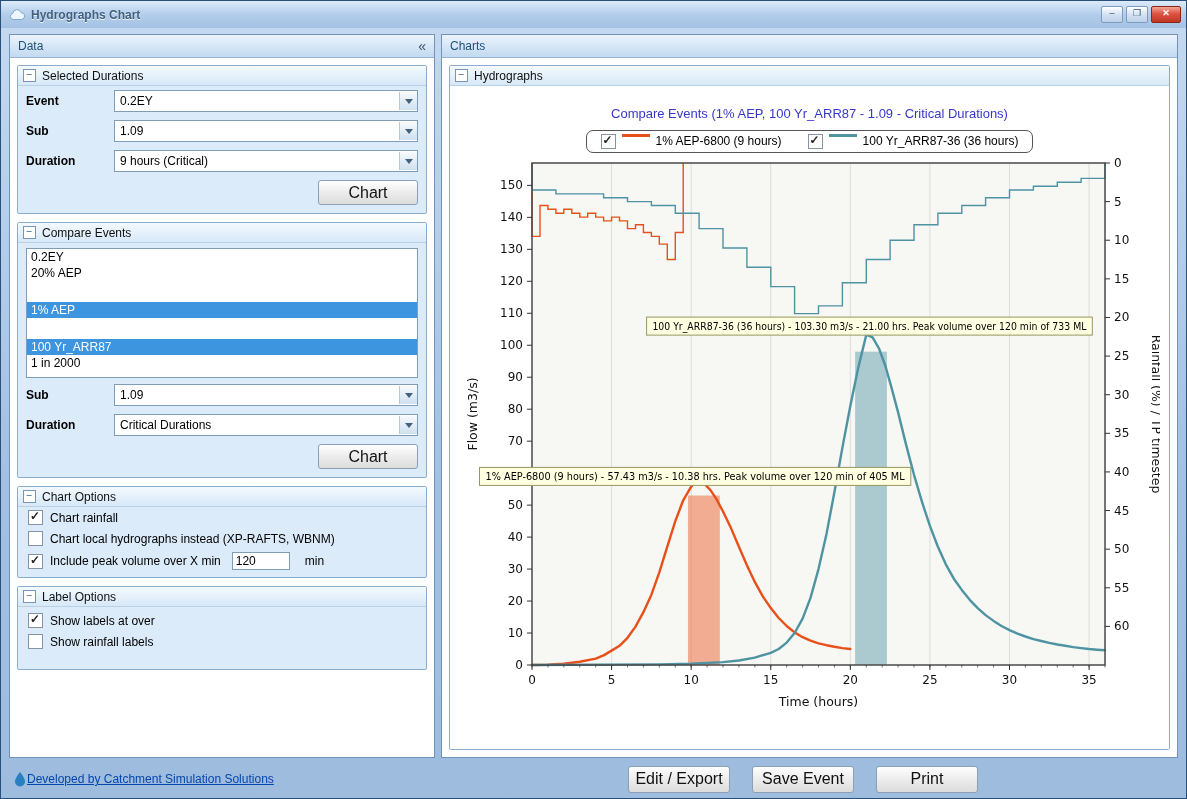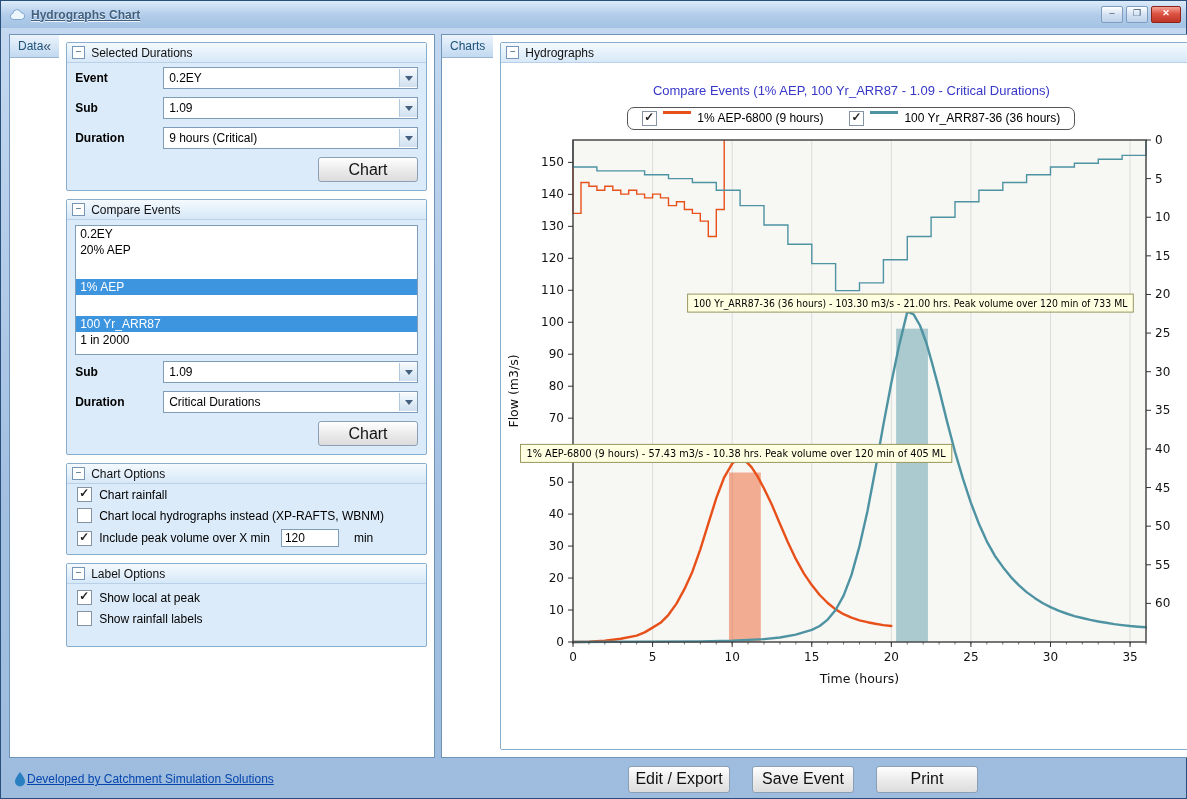--- a/index.html
+++ b/index.html
@@ -2,30 +2,30 @@
 <html><head>
 <meta charset="utf-8">
 <style>
   html,body{margin:0;padding:0;width:1187px;height:799px;overflow:hidden;
     font-family:"Liberation Sans",sans-serif;font-size:12px;background:#9dbcde;}
   .window{position:absolute;inset:0;box-sizing:border-box;border:1px solid #29507a;
     background:linear-gradient(#c6daf1,#a3c0e2 60%,#9dbcde);display:flex;flex-direction:column;}
   
   .titlebar{height:27px;flex:none;display:flex;align-items:center;padding:0 5px 0 8px;
     background:linear-gradient(#dcebfa,#b3cdea 50%,#a4c2e4);}
-  .app-title{font-weight:bold;color:#41607f;margin-left:6px;text-shadow:0 1px 0 rgba(255,255,255,.8);text-decoration:underline;}
+  .app-title{font-weight:bold;color:#41607f;margin-left:6px;text-shadow:0 1px 0 rgba(255,255,255,.8);}
   .win-buttons{margin-left:auto;display:flex;gap:3px;}
   .win-btn{width:20px;height:15px;border:1px solid #70890_0;border:1px solid #72930f;border-radius:2px;
     font-size:9px;line-height:13px;text-align:center;color:#2f4c68;cursor:default;
     background:linear-gradient(#ffffff,#d4e2f2 50%,#bcd2ea);border-color:#7e9cbd;}
   .win-btn.close{width:28px;background:linear-gradient(#f3a497,#dd5343 45%,#bf3526);
     color:#fff;border-color:#8c2418;font-weight:bold;}
   
   .content{flex:1;display:flex;gap:6px;padding:6px 8px 2px 8px;min-height:0;}
-  .panel{background:#fff;border:1px solid #6f94b8;display:flex;flex-direction:row;min-height:0;}
+  .panel{background:#fff;border:1px solid #6f94b8;display:flex;flex-direction:column;min-height:0;}
   .panel.left{width:424px;flex:none;}
   .panel.right{flex:1;}
   .panel-header{height:22px;flex:none;display:flex;align-items:center;padding:0 8px;
     background:linear-gradient(#ecf4fc,#c2d9f0);border-bottom:1px solid #9ab6d4;
     color:#1d5178;font-size:12px;}
   .panel-collapse{margin-left:auto;color:#33506e;font-size:14px;cursor:pointer;line-height:1;}
   .panel-body{flex:1;padding:7px;display:flex;flex-direction:column;min-height:0;background:#fff;}
   
   .group{border:1px solid #89aecd;border-radius:2px;background:#dcebf9;margin-bottom:8px;flex:none;}
   .group-header{height:19px;display:flex;align-items:center;gap:6px;padding:0 5px;
@@ -179,21 +179,21 @@
           </div>
         </div>
 
         <div class="group">
           <div class="group-header">
             <span class="toggle-box">−</span>
             <span>Label Options</span>
           </div>
           <div class="check-row" style="padding-top:6px;">
             <span class="checkbox checked"></span>
-            <span>Show local at peak</span>
+            <span>Show labels at over</span>
           </div>
           <div class="check-row" style="padding-bottom:20px;">
             <span class="checkbox"></span>
             <span>Show rainfall labels</span>
           </div>
         </div>
 
       </div>
     </div>
 

